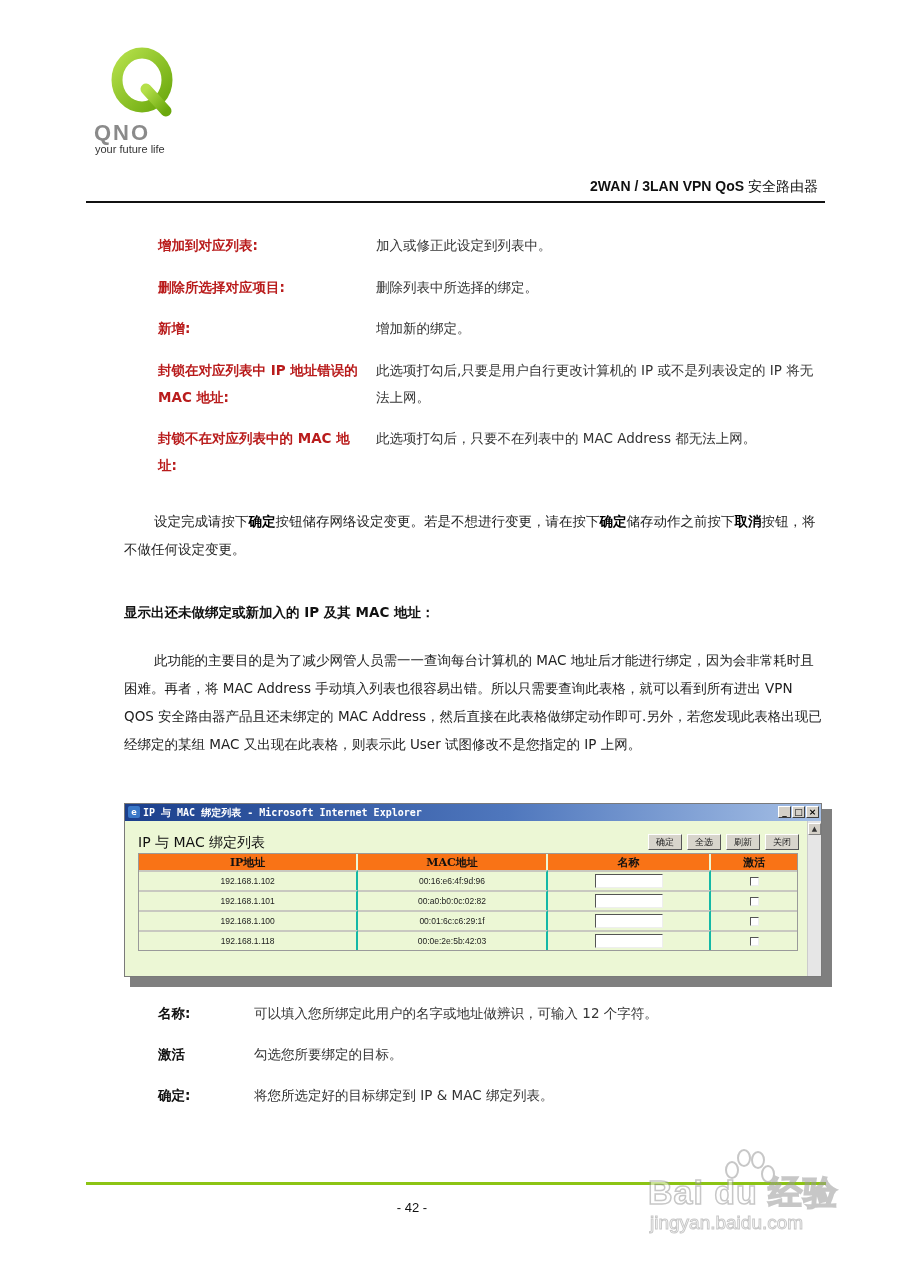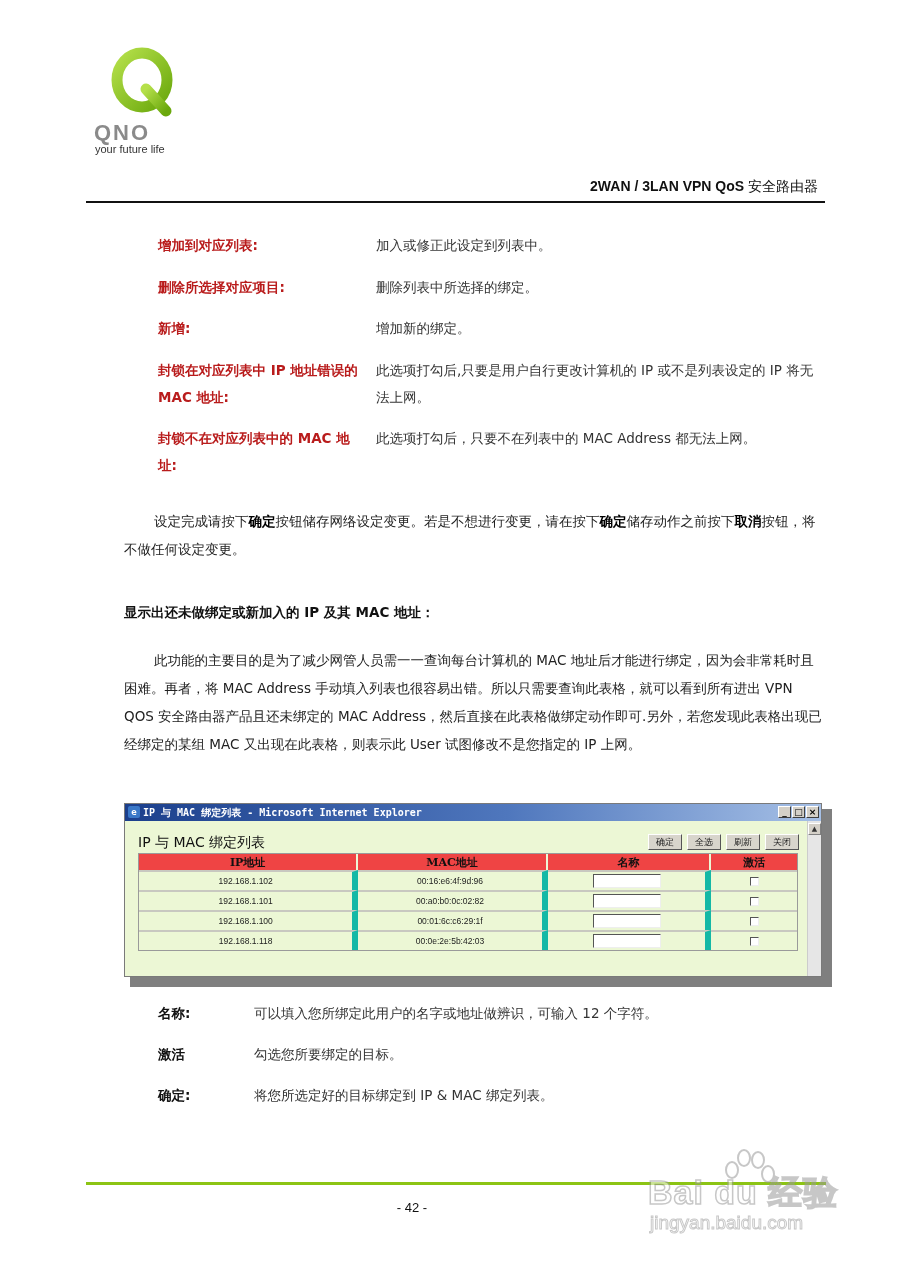--- a/index.html
+++ b/index.html
@@ -34,23 +34,23 @@
     .win-btn { width: 13px; height: 12px; background: #d4d0c8; border: 1px solid; border-color: #fff #404040 #404040 #fff; font-size: 9px; line-height: 10px; text-align: center; color: #000; font-family: "DejaVu Sans", sans-serif; font-weight: bold; }
     .ie-scrollbar { position: absolute; right: 0; top: 17px; width: 14px; height: 155px; background: #e6e6e6; border-left: 1px solid #ccc; }
     .ie-scroll-up { position: absolute; left: 0; top: 2px; width: 13px; height: 12px; background: #d4d0c8; border: 1px solid; border-color: #fff #808080 #808080 #fff; font-size: 7px; line-height: 10px; text-align: center; color: #333; }
 
     .ie-content { position: absolute; left: 0; top: 17px; right: 14px; bottom: 0; }
     .page-title { position: absolute; left: 13px; top: 13px; font-size: 14px; color: #111; white-space: nowrap; }
     .action-btns { position: absolute; right: 8px; top: 13px; display: flex; gap: 5px; }
     .action-btn { height: 16px; padding: 0 7px; background: #d8d5cc; border: 1px solid; border-color: #fff #555 #555 #fff; font-size: 9px; line-height: 14px; color: #222; cursor: pointer; }
 
     table.bind { position: absolute; left: 13px; top: 32px; width: 660px; border-collapse: separate; border-spacing: 0; border: 1px solid #9a9a9a; font-family: "Liberation Sans", sans-serif; }
-    table.bind th { background: #ef4444; height: 16px; font-size: 11px; font-weight: bold; color: #111; border-right: 2px solid #ecf7d5; text-align: center; padding: 0; font-family: "DejaVu Serif", serif; }
+    table.bind th { background: #f97316; height: 16px; font-size: 11px; font-weight: bold; color: #111; border-right: 2px solid #ecf7d5; text-align: center; padding: 0; font-family: "DejaVu Serif", serif; }
     table.bind th:last-child { border-right: none; }
-    table.bind td { height: 20px; font-size: 8.5px; color: #222; text-align: center; border-top: 2px solid #c8c8c0; border-right: 6px solid #14b8a6; background: #ecf7d5; padding: 0; }
+    table.bind td { height: 20px; font-size: 8.5px; color: #222; text-align: center; border-top: 2px solid #c8c8c0; border-right: 2px solid #14b8a6; background: #ecf7d5; padding: 0; }
     table.bind td:last-child { border-right: none; }
     .name-input { width: 68px; height: 14px; border: 1px solid; border-color: #555 #eee #eee #555; background: #fff; display: inline-block; vertical-align: middle; }
     .activate-cb { width: 9px; height: 9px; border: 1px solid; border-color: #555 #eee #eee #555; background: #fff; display: inline-block; vertical-align: middle; }
 
     .legend-def { position: absolute; left: 158px; font-size: 13.5px; line-height: 24px; }
     .legend-term { position: absolute; left: 0; width: 90px; font-weight: bold; color: #111; white-space: nowrap; }
     .legend-desc { position: absolute; left: 96px; width: 520px; color: #333; white-space: nowrap; }
 
     .footer-rule { position: absolute; left: 86px; top: 1182px; width: 740px; height: 3px; background: #8cc414; }
     .page-number { position: absolute; left: 0; width: 824px; top: 1200px; text-align: center; font-family: "Liberation Sans", sans-serif; font-size: 13px; color: #111; }

